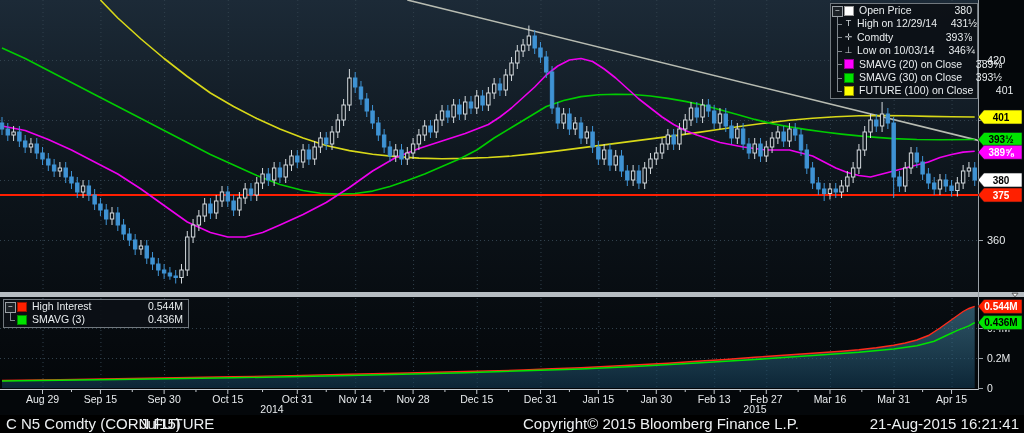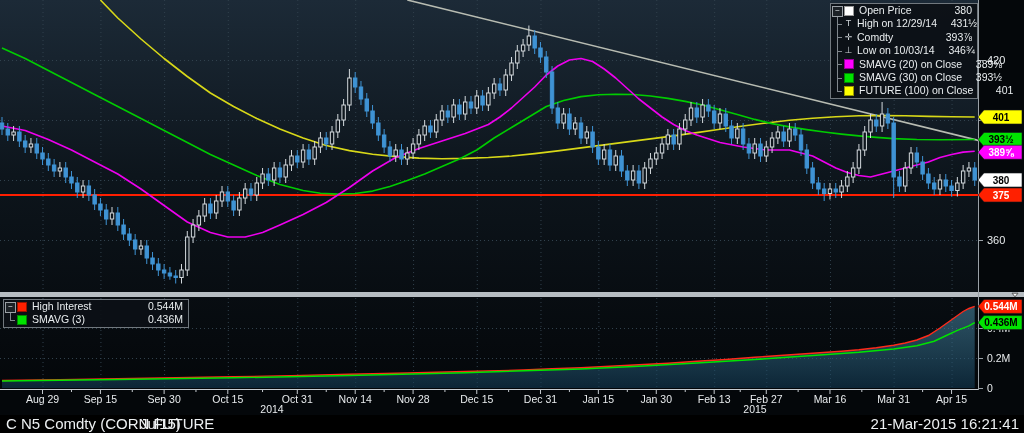--- a/index.html
+++ b/index.html
@@ -592,14 +592,15 @@
   <div class="lrow">
     <span class="sw" style="background: rgb(0, 228, 0);"></span>
     <span class="lbl">SMAVG (3)</span>
     <span class="val">0.436M</span>
   </div>
 </div>
 
 <div class="footer">
   <span id="f-sec">C N5 Comdty (CORN FUTURE</span>
   <span id="f-con">Jul15)</span>
-  <span id="f-dt">21-Mar-2015 16:21:41</span>
+  <span id="f-cpy">Copyright© 2015 Bloomberg Finance L.P.</span>
+  <span id="f-dt">21-Aug-2015 16:21:41</span>
 </div>
 
 </body></html>

